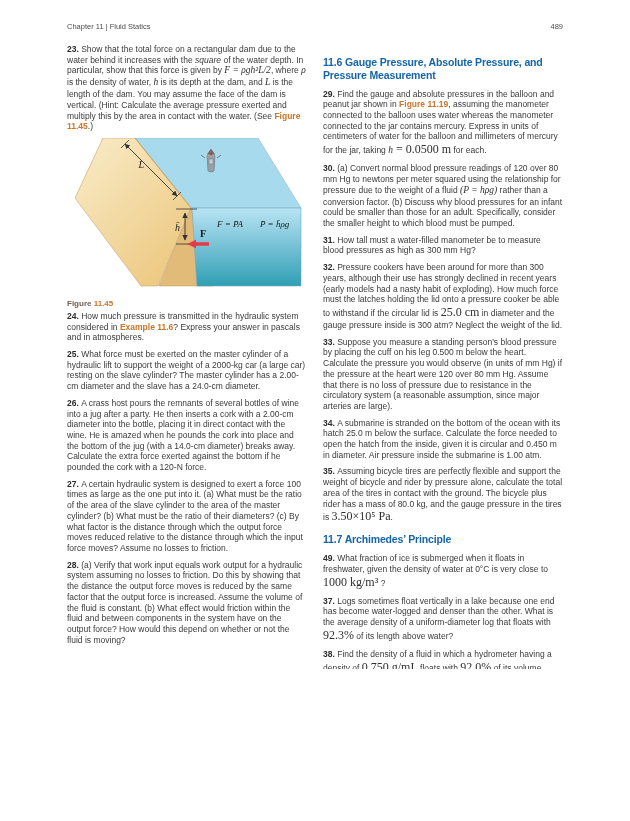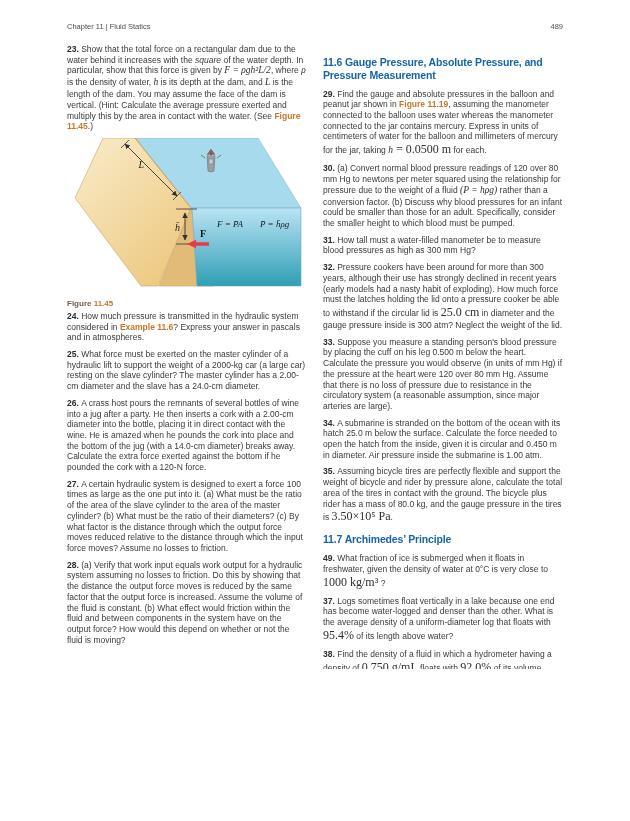--- a/index.html
+++ b/index.html
@@ -150,20 +150,20 @@
           <p class="problem"><span class="pnum">30. </span><span class="seg-text">(a) Convert normal blood pressure readings of 120 over 80 mm Hg to newtons per meter squared using the relationship for pressure due to the weight of a fluid </span><span class="seg-math">(P = hρg)</span><span class="seg-text"> rather than a conversion factor. (b) Discuss why blood pressures for an infant could be smaller than those for an adult. Specifically, consider the smaller height to which blood must be pumped.</span></p>
           <p class="problem"><span class="pnum">31. </span><span class="seg-text">How tall must a water-filled manometer be to measure blood pressures as high as 300 mm Hg?</span></p>
           <p class="problem"><span class="pnum">32. </span><span class="seg-text">Pressure cookers have been around for more than 300 years, although their use has strongly declined in recent years (early models had a nasty habit of exploding). How much force must the latches holding the lid onto a pressure cooker be able to withstand if the circular lid is </span><span class="seg-mathq">25.0 cm</span><span class="seg-text"> in diameter and the gauge pressure inside is 300 atm? Neglect the weight of the lid.</span></p>
           <p class="problem"><span class="pnum">33. </span><span class="seg-text">Suppose you measure a standing person's blood pressure by placing the cuff on his leg 0.500 m below the heart. Calculate the pressure you would observe (in units of mm Hg) if the pressure at the heart were 120 over 80 mm Hg. Assume that there is no loss of pressure due to resistance in the circulatory system (a reasonable assumption, since major arteries are large).</span></p>
           <p class="problem"><span class="pnum">34. </span><span class="seg-text">A submarine is stranded on the bottom of the ocean with its hatch 25.0 m below the surface. Calculate the force needed to open the hatch from the inside, given it is circular and 0.450 m in diameter. Air pressure inside the submarine is 1.00 atm.</span></p>
           <p class="problem"><span class="pnum">35. </span><span class="seg-text">Assuming bicycle tires are perfectly flexible and support the weight of bicycle and rider by pressure alone, calculate the total area of the tires in contact with the ground. The bicycle plus rider has a mass of 80.0 kg, and the gauge pressure in the tires is </span><span class="seg-mathq">3.50×10⁵ Pa</span><span class="seg-text">.</span></p>
         </div>
       <div class="section-heading">11.7 Archimedes’ Principle</div>
       <div>
           <p class="problem"><span class="pnum">49. </span><span class="seg-text">What fraction of ice is submerged when it floats in freshwater, given the density of water at 0°C is very close to </span><span class="seg-mathq">1000 kg/m³</span><span class="seg-text"> ?</span></p>
-          <p class="problem"><span class="pnum">37. </span><span class="seg-text">Logs sometimes float vertically in a lake because one end has become water-logged and denser than the other. What is the average density of a uniform-diameter log that floats with </span><span class="seg-mathq">95.4%</span><span class="seg-text"> of its length above water?</span></p>
+          <p class="problem"><span class="pnum">37. </span><span class="seg-text">Logs sometimes float vertically in a lake because one end has become water-logged and denser than the other. What is the average density of a uniform-diameter log that floats with </span><span class="seg-mathq">92.3%</span><span class="seg-text"> of its length above water?</span></p>
           <p class="problem"><span class="pnum">38. </span><span class="seg-text">Find the density of a fluid in which a hydrometer having a density of </span><span class="seg-mathq">0.750 g/mL</span><span class="seg-text"> floats with </span><span class="seg-mathq">92.0%</span><span class="seg-text"> of its volume submerged.</span></p>
           <p class="problem"><span class="pnum">39. </span><span class="seg-text">If your body has a density of </span><span class="seg-mathq">995 kg/m³</span><span class="seg-text"> , what fraction of you will be submerged when floating gently in: (a) Freshwater? (b) Salt water, which has a density of </span><span class="seg-mathq">1027 kg/m³</span><span class="seg-text"> ?</span></p>
         </div>
     </div>
 
   </div>
 </div>
 
 </body></html>

